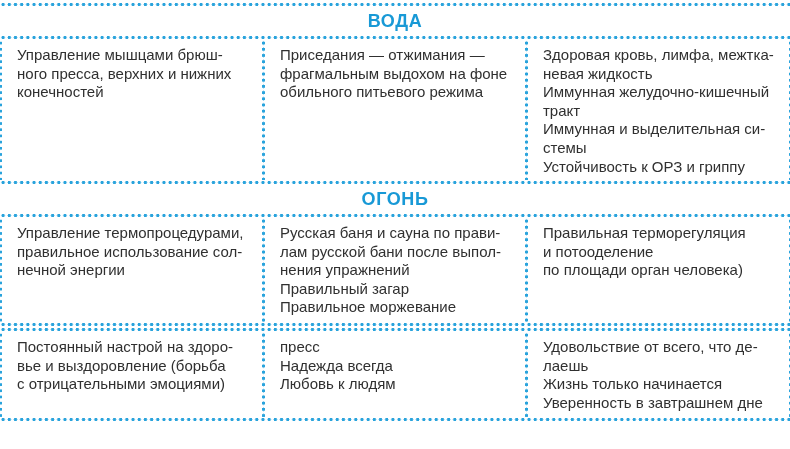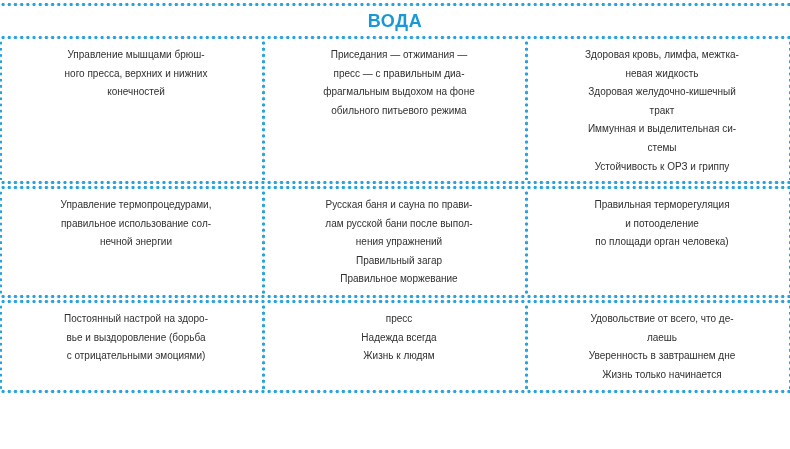--- a/index.html
+++ b/index.html
@@ -67,24 +67,23 @@
   .content-row.row-h1 { height: 140px; }
   .content-row.row-h2 { height: 104px; }
   .content-row.row-h3 { height: 85px; }
   .cell {
     flex: 1 1 0;
     padding: 6px 6px 0 14px;
     overflow: hidden;
     color: var(--body-text);
   }
   .cell .line {
-    font-size: 10px;
+    font-size: 15px;
     line-height: 18.6px;
     white-space: nowrap;
-    text-align: center;
   }
 </style>
 </head>
 <body>
 
 <div class="page">
 
   <div class="hborder"></div>
 
   <div class="section">
@@ -95,40 +94,42 @@
     <div class="content-row row-h1">
       <div class="vborder-edge left"></div>
       <div class="cell">
           <div class="line">Управление мышцами брюш-</div>
           <div class="line">ного пресса, верхних и нижних</div>
           <div class="line">конечностей</div>
         </div>
       <div class="vborder"></div>
       <div class="cell">
           <div class="line">Приседания — отжимания —</div>
-          <div class="line">пресс — с правильным диа-</div>
           <div class="line">фрагмальным выдохом на фоне</div>
           <div class="line">обильного питьевого режима</div>
         </div>
       <div class="vborder"></div>
       <div class="cell">
           <div class="line">Здоровая кровь, лимфа, межтка-</div>
           <div class="line">невая жидкость</div>
-          <div class="line">Здоровая желудочно-кишечный</div>
+          <div class="line">Иммунная желудочно-кишечный</div>
           <div class="line">тракт</div>
           <div class="line">Иммунная и выделительная си-</div>
           <div class="line">стемы</div>
           <div class="line">Устойчивость к ОРЗ и гриппу</div>
         </div>
       <div class="vborder-edge right"></div>
     </div>
     <div class="hborder"></div>
   </div>
 
   <div class="section">
+    <div class="header-row">
+      <span class="title">ОГОНЬ</span>
+    </div>
     <div class="hborder"></div>
     <div class="content-row row-h2">
       <div class="vborder-edge left"></div>
       <div class="cell">
           <div class="line">Управление термопроцедурами,</div>
           <div class="line">правильное использование сол-</div>
           <div class="line">нечной энергии</div>
         </div>
       <div class="vborder"></div>
       <div class="cell">
@@ -155,27 +156,27 @@
       <div class="vborder-edge left"></div>
       <div class="cell">
           <div class="line">Постоянный настрой на здоро-</div>
           <div class="line">вье и выздоровление (борьба</div>
           <div class="line">с отрицательными эмоциями)</div>
         </div>
       <div class="vborder"></div>
       <div class="cell">
           <div class="line">пресс</div>
           <div class="line">Надежда всегда</div>
-          <div class="line">Жизнь к людям</div>
+          <div class="line">Любовь к людям</div>
         </div>
       <div class="vborder"></div>
       <div class="cell">
           <div class="line">Удовольствие от всего, что де-</div>
           <div class="line">лаешь</div>
+          <div class="line">Жизнь только начинается</div>
           <div class="line">Уверенность в завтрашнем дне</div>
-          <div class="line">Жизнь только начинается</div>
         </div>
       <div class="vborder-edge right"></div>
     </div>
     <div class="hborder"></div>
   </div>
 
 </div>
 
 </body></html>

